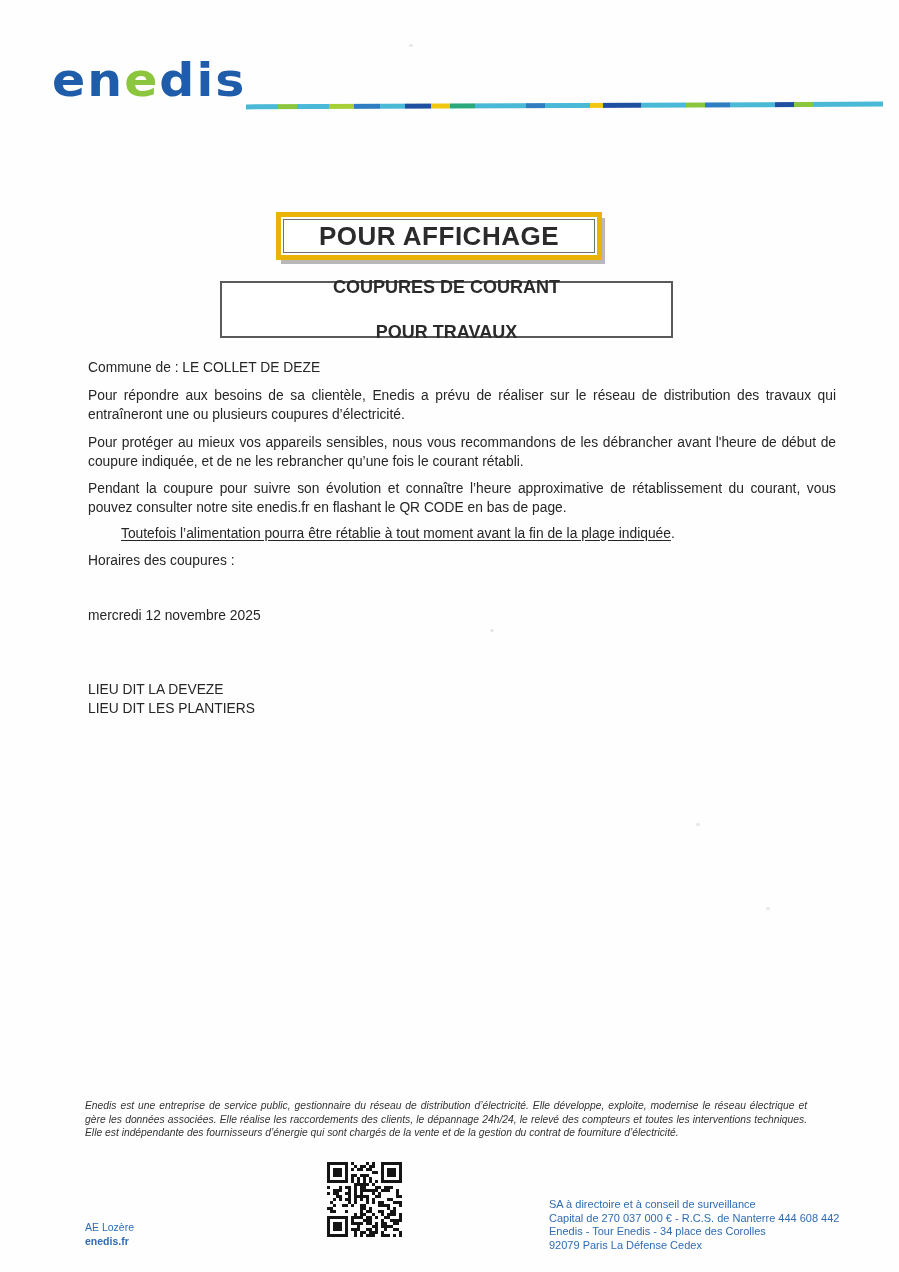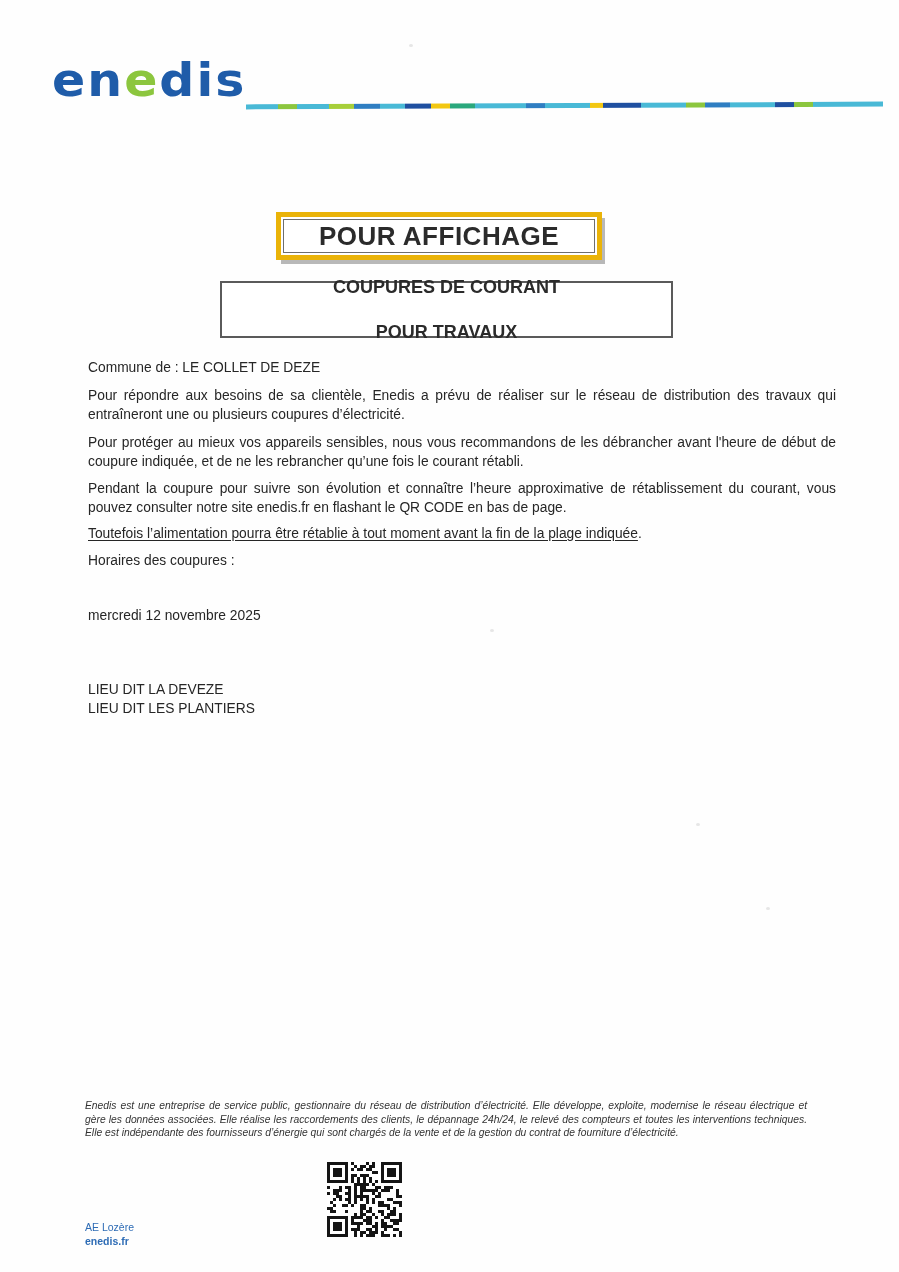--- a/index.html
+++ b/index.html
@@ -108,21 +108,21 @@
   
   .bodytext {
     position: absolute;
     left: 88px;
     width: 748px;
     font-size: 13.8px;
     line-height: 19px;
     color: #262626;
   }
   .justify { text-align: justify; }
-  .underlined { text-decoration: underline; text-underline-offset: 2px; }
+  .underlined { text-decoration: underline; text-underline-offset: 2px; margin-left: 33px; }
   
   .legal {
     position: absolute;
     left: 85px;
     top: 1099px;
     width: 722px;
     font-size: 10.3px;
     line-height: 13.5px;
     font-style: italic;
     color: #333333;
@@ -822,20 +822,26 @@
       <div></div>
       <div class="qm"></div>
       <div class="qm"></div>
       <div class="qm"></div>
       <div></div>
       <div class="qm"></div>
       <div></div>
       <div class="qm"></div>
     </div>
 
+  <div class="company-block">
+    <div>SA à directoire et à conseil de surveillance</div>
+    <div>Capital de 270 037 000 € - R.C.S. de Nanterre 444 608 442</div>
+    <div>Enedis - Tour Enedis - 34 place des Corolles</div>
+    <div>92079 Paris La Défense Cedex</div>
+  </div>
 
   <div class="agency-block">
     <div>AE Lozère</div>
     <div class="site">enedis.fr</div>
   </div>
 
   <div class="speck" style="left:409px; top:44px"></div>
   <div class="speck" style="left:490px; top:629px"></div>
   <div class="speck" style="left:696px; top:823px"></div>
   <div class="speck" style="left:766px; top:907px"></div>

